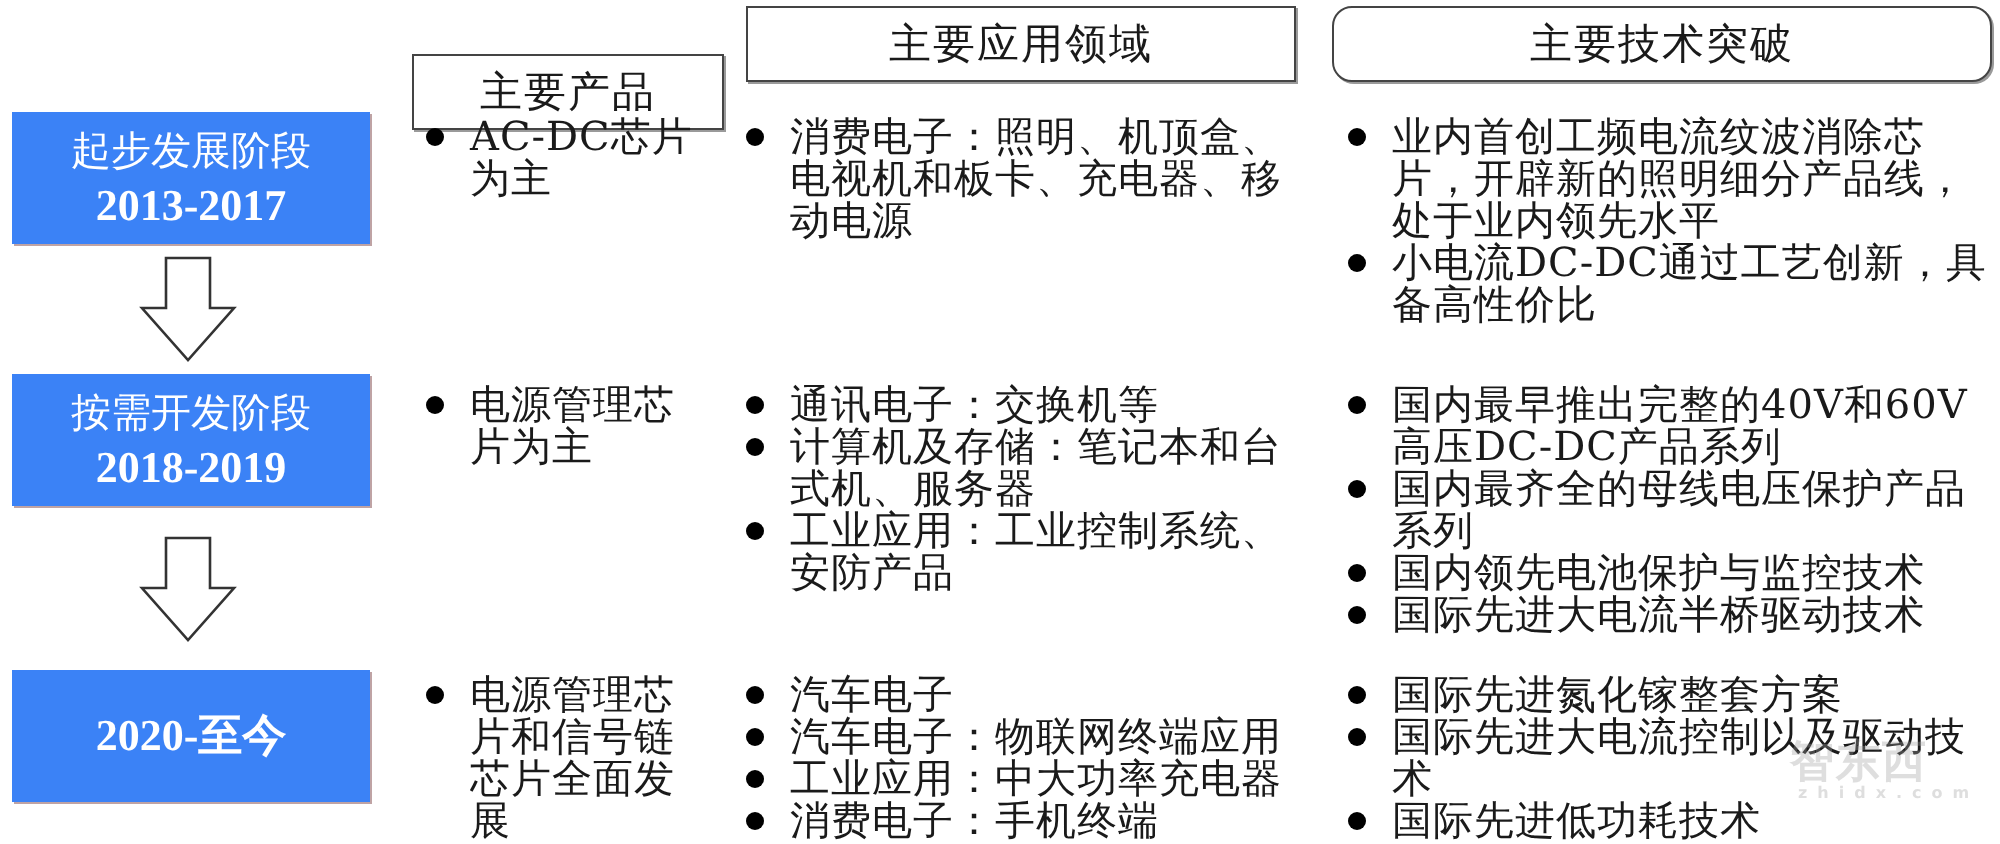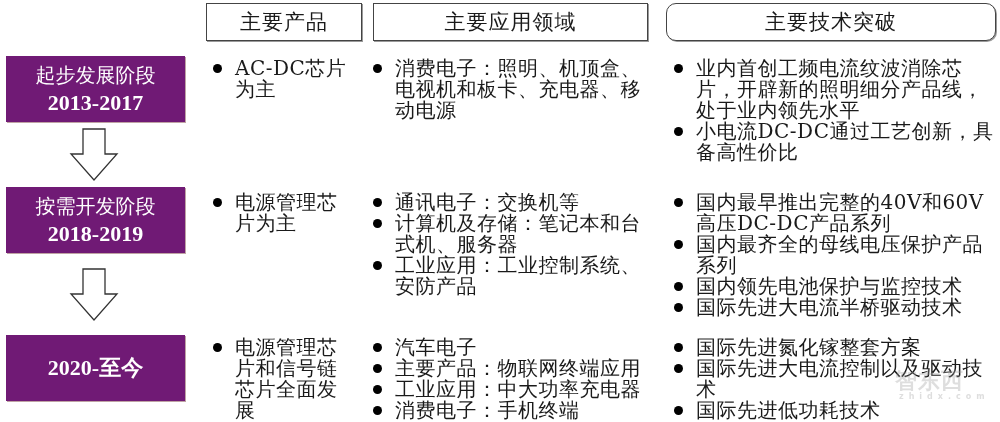--- a/index.html
+++ b/index.html
@@ -10,21 +10,21 @@
   }
   .hdr {
     position: absolute; top: 3px; height: 38px;
     border: 1.5px solid #444; box-sizing: border-box;
     display: flex; align-items: center; justify-content: center;
     font-size: 21px; letter-spacing: 1px; background: #fff;
     box-shadow: 1px 1px 0 #9a9a9a;
   }
   .stage {
     position: absolute; left: 6px; width: 179px; height: 66px;
-    background: #701a75; color: #ffffff;
+    background: #3b82f6; color: #ffffff;
     display: flex; flex-direction: column; align-items: center; justify-content: center;
     font-size: 20px; line-height: 28px; font-weight: normal;
     box-shadow: 1px 1px 0 #bfa3a4;
   }
   .stage .years { font-family: "Liberation Serif", "DejaVu Serif", serif; font-weight: bold; font-size: 22px; }
   .arrow { position: absolute; left: 68px; width: 52px; height: 54px; }
   .col { position: absolute; margin: 0; padding: 0; list-style: none; }
   .col li {
     position: relative; padding-left: 24px;
     font-size: 20px; line-height: 21px; letter-spacing: 0.5px;
@@ -39,21 +39,21 @@
   .watermark {
     position: absolute; left: 895px; top: 366px; width: 100px; height: 40px;
     color: rgba(160,160,160,0.35); font-family: "DejaVu Sans", sans-serif;
     font-size: 22px; font-weight: bold; letter-spacing: 1px;
   }
   .watermark .sub { display: block; font-size: 8px; letter-spacing: 5px; margin-top: -4px; margin-left: 4px; }
 </style>
 </head>
 <body>
 
-<div class="hdr" style="left:206px;width:156px;">主要产品</div>
+<div class="hdr" style="left:206px;width:156px;margin-top:24px;">主要产品</div>
 <div class="hdr" style="left:373px;width:275px;">主要应用领域</div>
 <div class="hdr" style="left:666px;width:330px;border-radius:10px;">主要技术突破</div>
 
 <div class="stage" style="top:56px;">
   <span>起步发展阶段</span>
   <span class="years">2013-2017</span>
 </div>
 
 <svg class="arrow" style="top:128px;" viewBox="0 0 52 54">
   <polygon points="15,1 37,1 37,26 49,26 26,52 3,26 15,26" fill="#ffffff" stroke="#333" stroke-width="1.3"></polygon>
@@ -96,21 +96,21 @@
   <li>国内最齐全的母线电压保护产品系列</li>
   <li>国内领先电池保护与监控技术</li>
   <li>国际先进大电流半桥驱动技术</li>
 </ul>
 
 <ul class="col c1" style="top:337px;">
   <li>电源管理芯片和信号链芯片全面发展</li>
 </ul>
 <ul class="col c2" style="top:337px;">
   <li>汽车电子</li>
-  <li>主要产品：物联网终端应用</li>
+  <li>汽车电子：物联网终端应用</li>
   <li>工业应用：中大功率充电器</li>
   <li>消费电子：手机终端</li>
 </ul>
 <ul class="col c3" style="top:337px;">
   <li>国际先进氮化镓整套方案</li>
   <li>国际先进大电流控制以及驱动技术</li>
   <li>国际先进低功耗技术</li>
 </ul>
 
 <div class="watermark">

